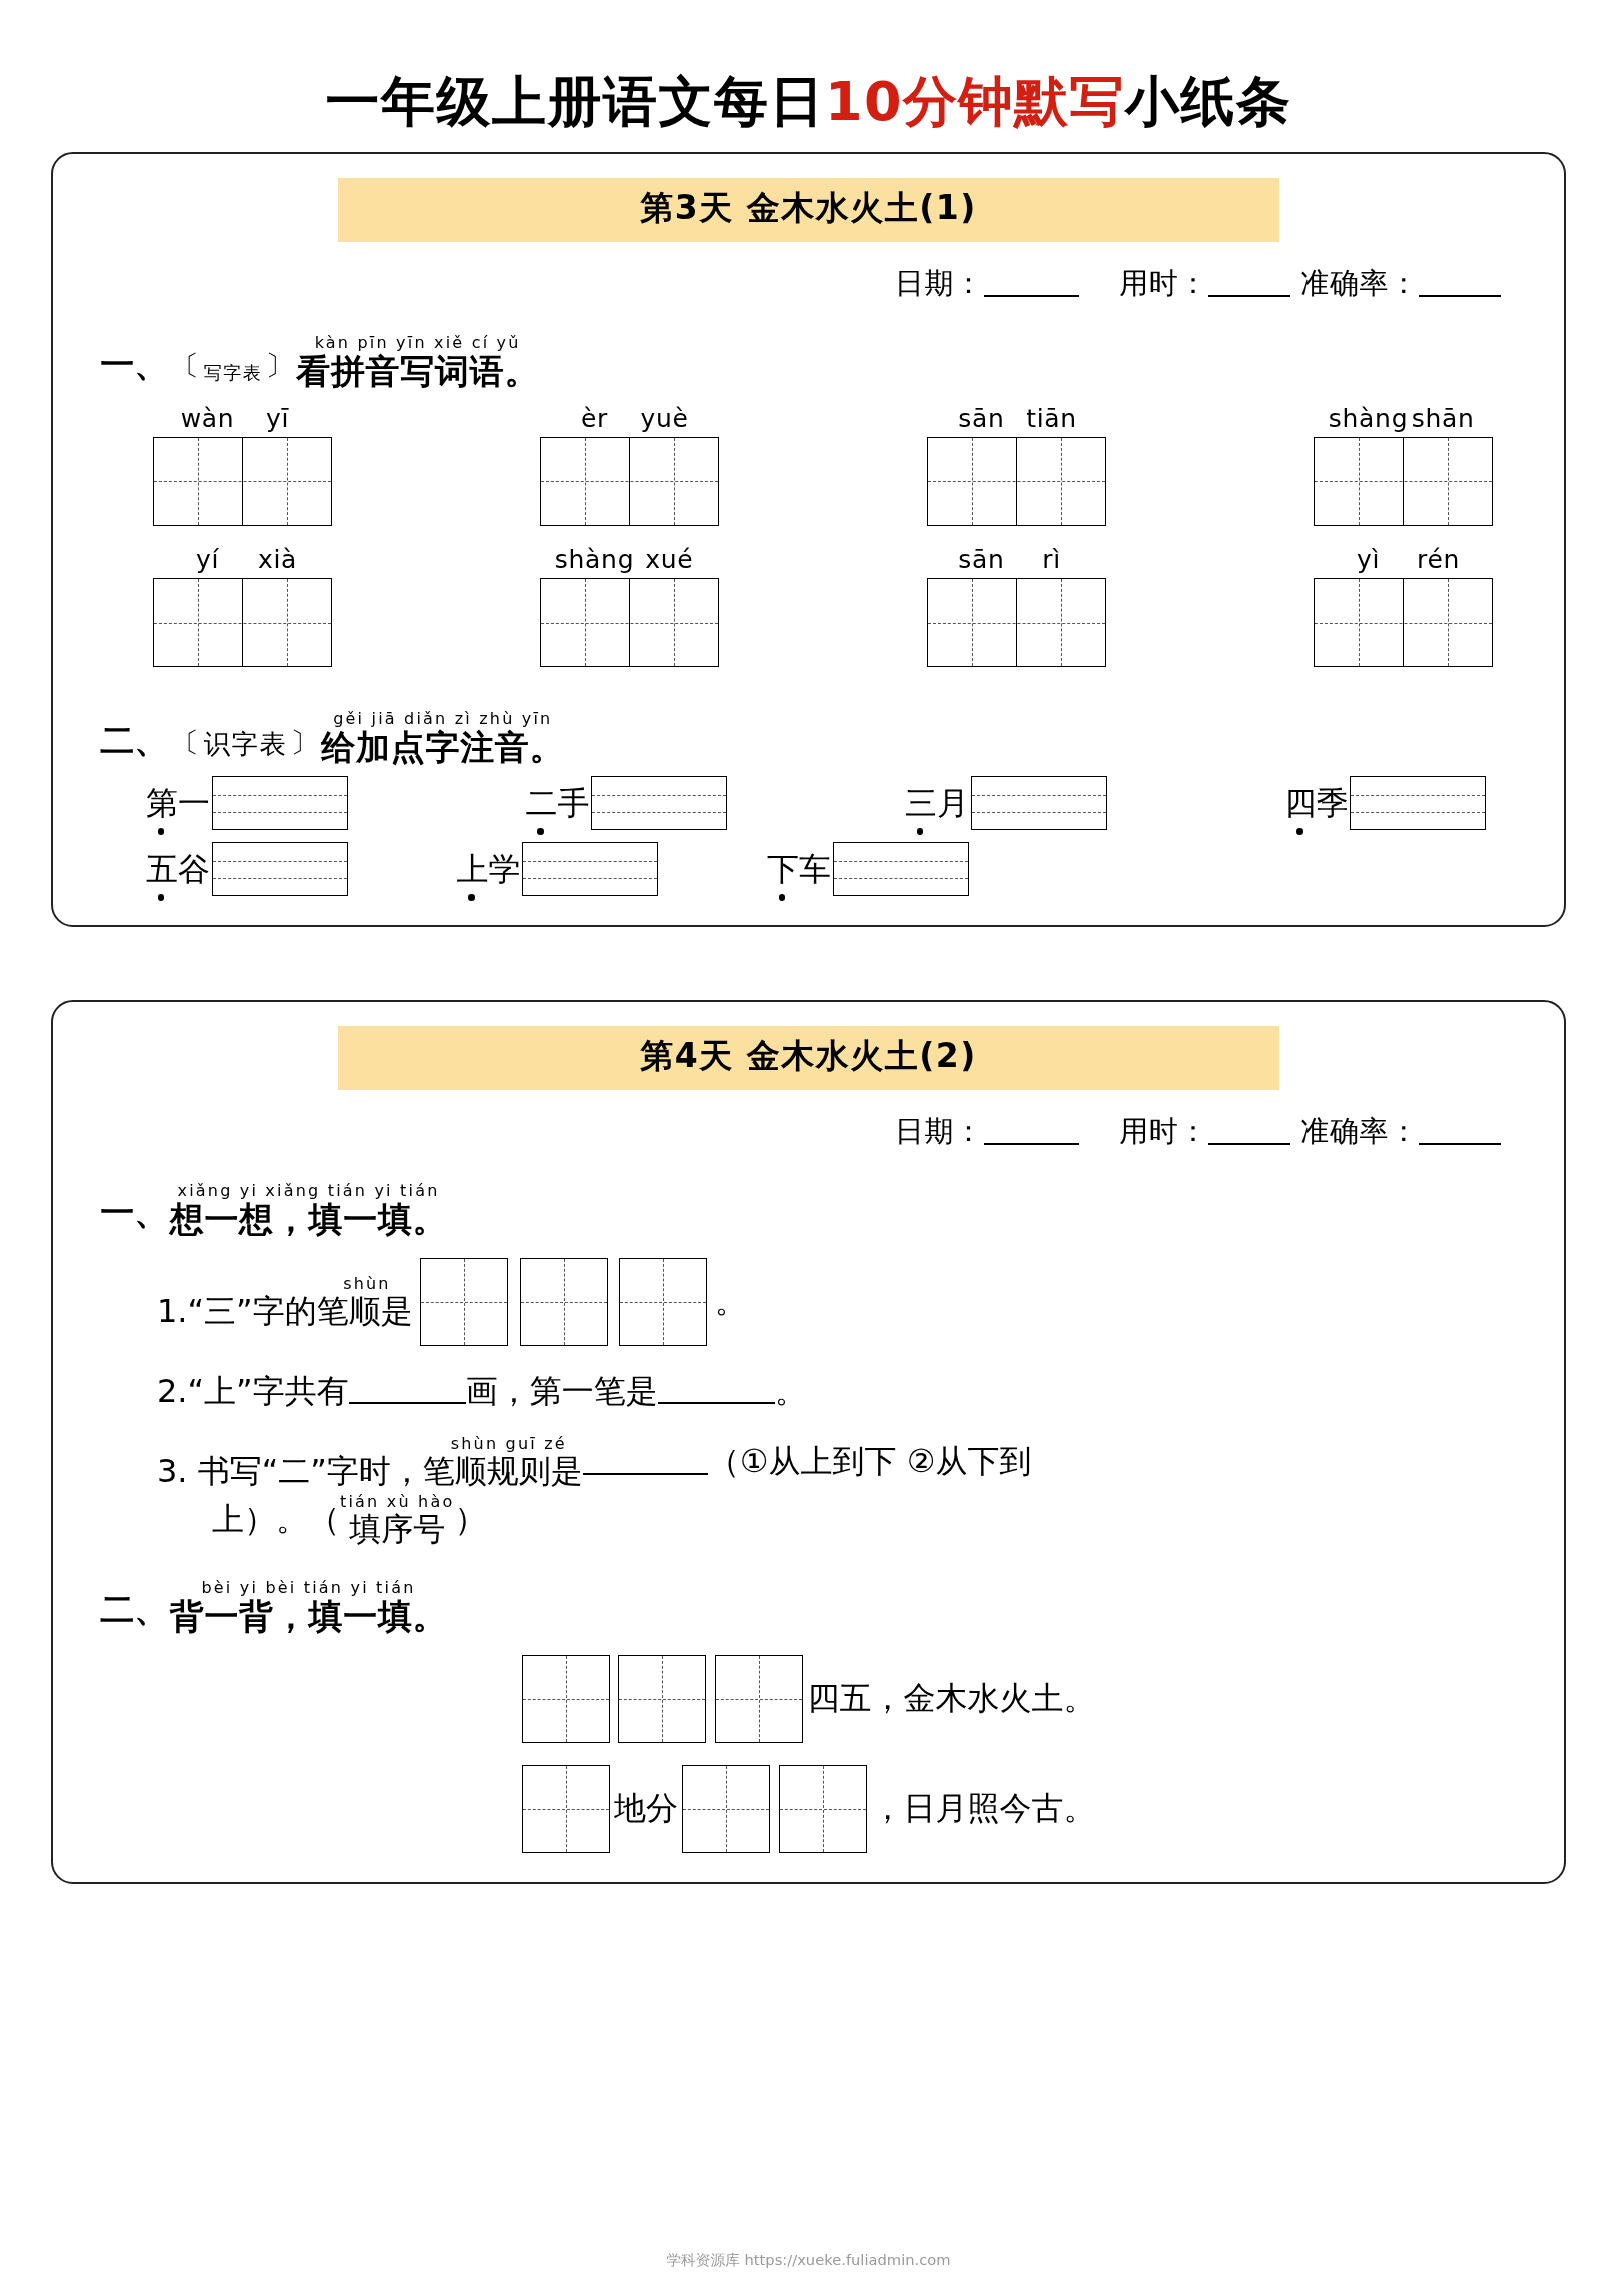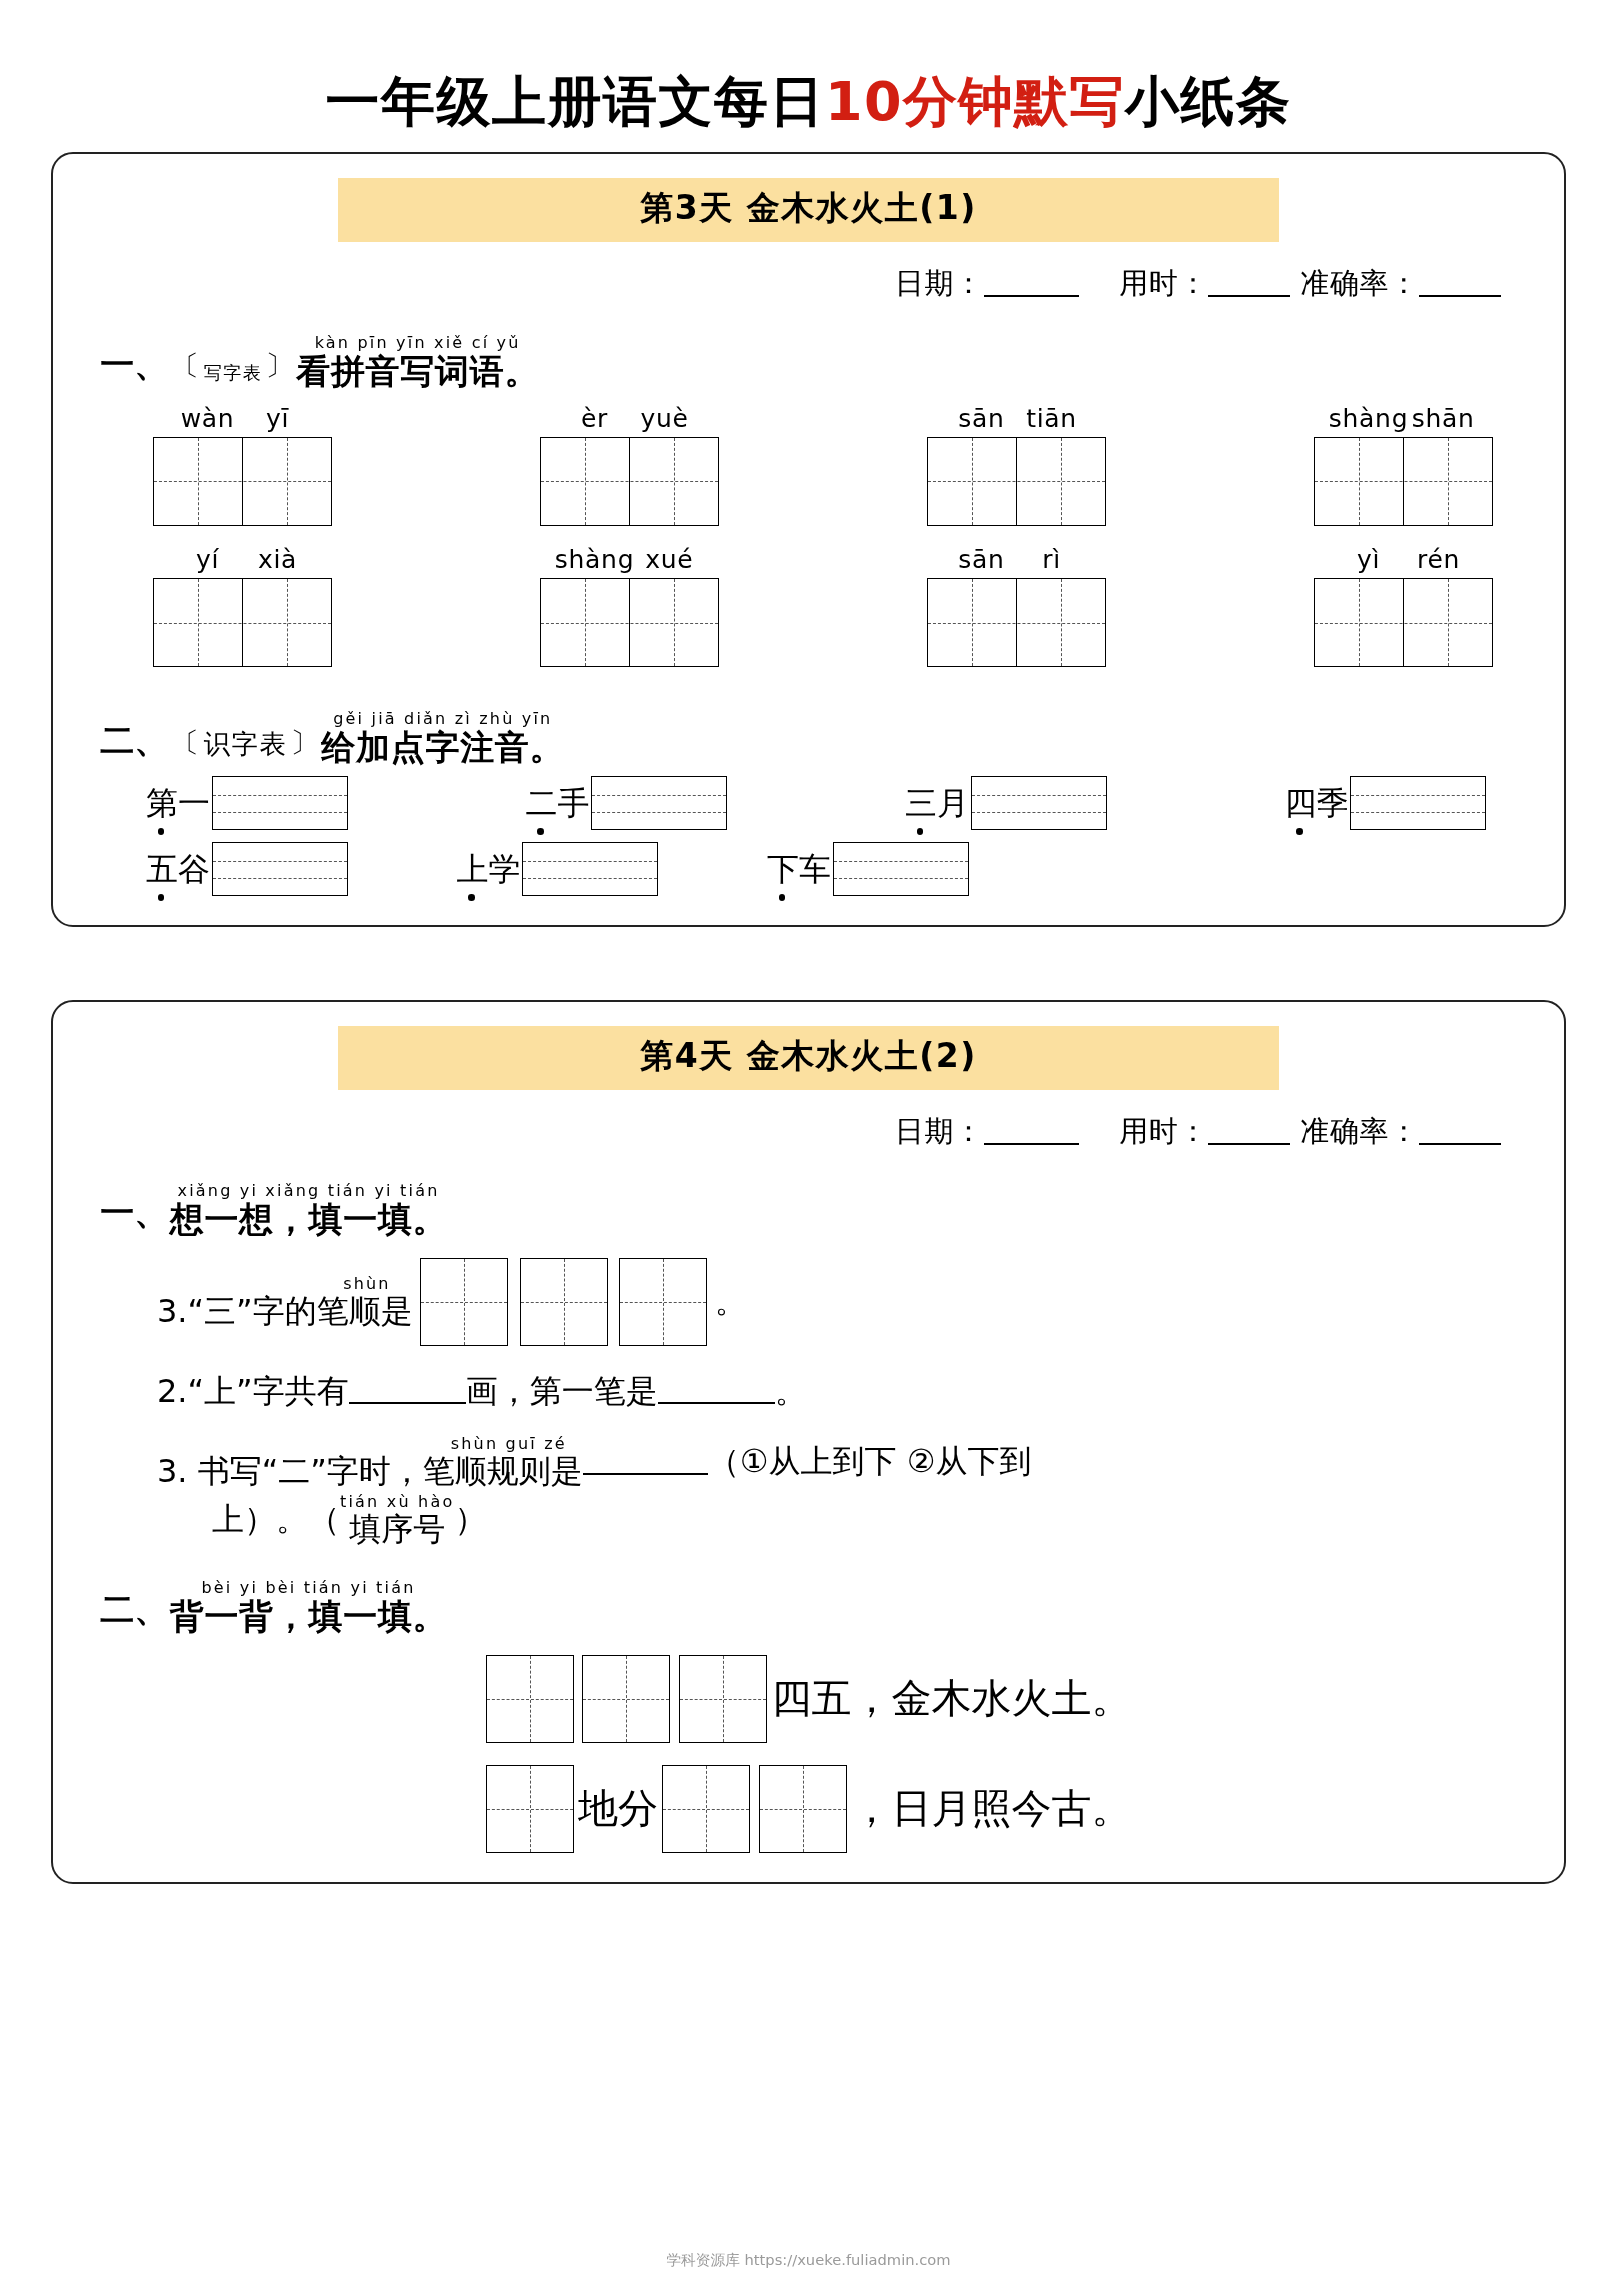--- a/index.html
+++ b/index.html
@@ -241,21 +241,21 @@
   .indent2 {
     margin-left: 125px;
   }
   .sec2-row {
     display: flex;
     align-items: center;
     margin-top: 22px;
     margin-left: 0;
     justify-content: center;
     font-family: "DejaVu Sans", sans-serif;
-    font-size: 40px;
+    font-size: 32px;
   }
   .sec2-row .grids { display: inline-flex; gap: 8.8px; margin-right: 4.4px; }
   .sec2-row .grids.g2 { margin-left: 4.4px; }
 
   
   .footer {
     position: absolute;
     bottom: 14px;
     left: 0; right: 0;
     text-align: center;
@@ -416,21 +416,21 @@
       <span class="sec-num">一、</span>
       <span class="ruby">
         <span class="py">xiǎng yi xiǎng  tián yi tián</span>
         <span class="hz">想一想，填一填。</span>
       </span>
     </div>
 
     <div class="q-line">
       <span class="ruby">
         <span class="py" style="align-self:flex-end;margin-right:22px">shùn</span>
-        <span style="font-size:32px;font-weight:normal">3.“三”字的笔顺是</span>
+        <span style="font-size:32px;font-weight:normal">1.“三”字的笔顺是</span>
       </span>
       <span class="mini-grids">
         <span class="tzg single"></span>
         <span class="tzg single"></span>
         <span class="tzg single"></span>
       </span>
       <span>。</span>
     </div>
 
     <div class="q-line">

